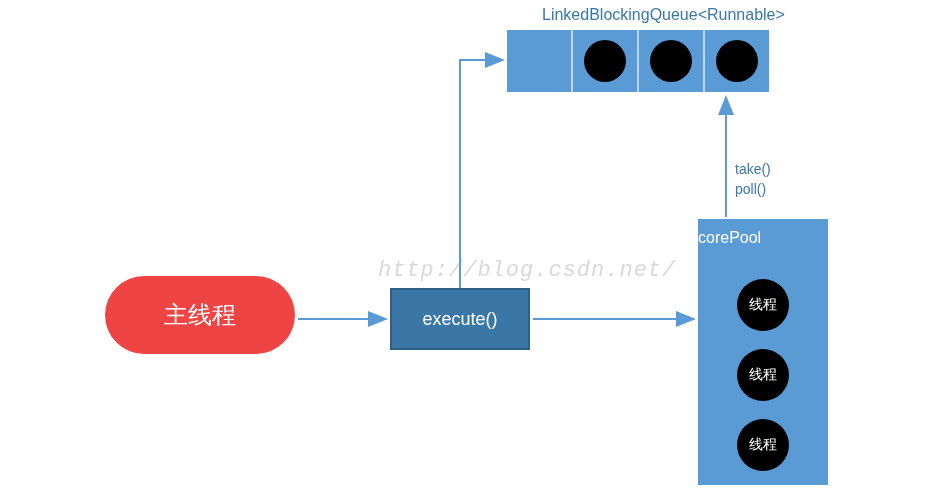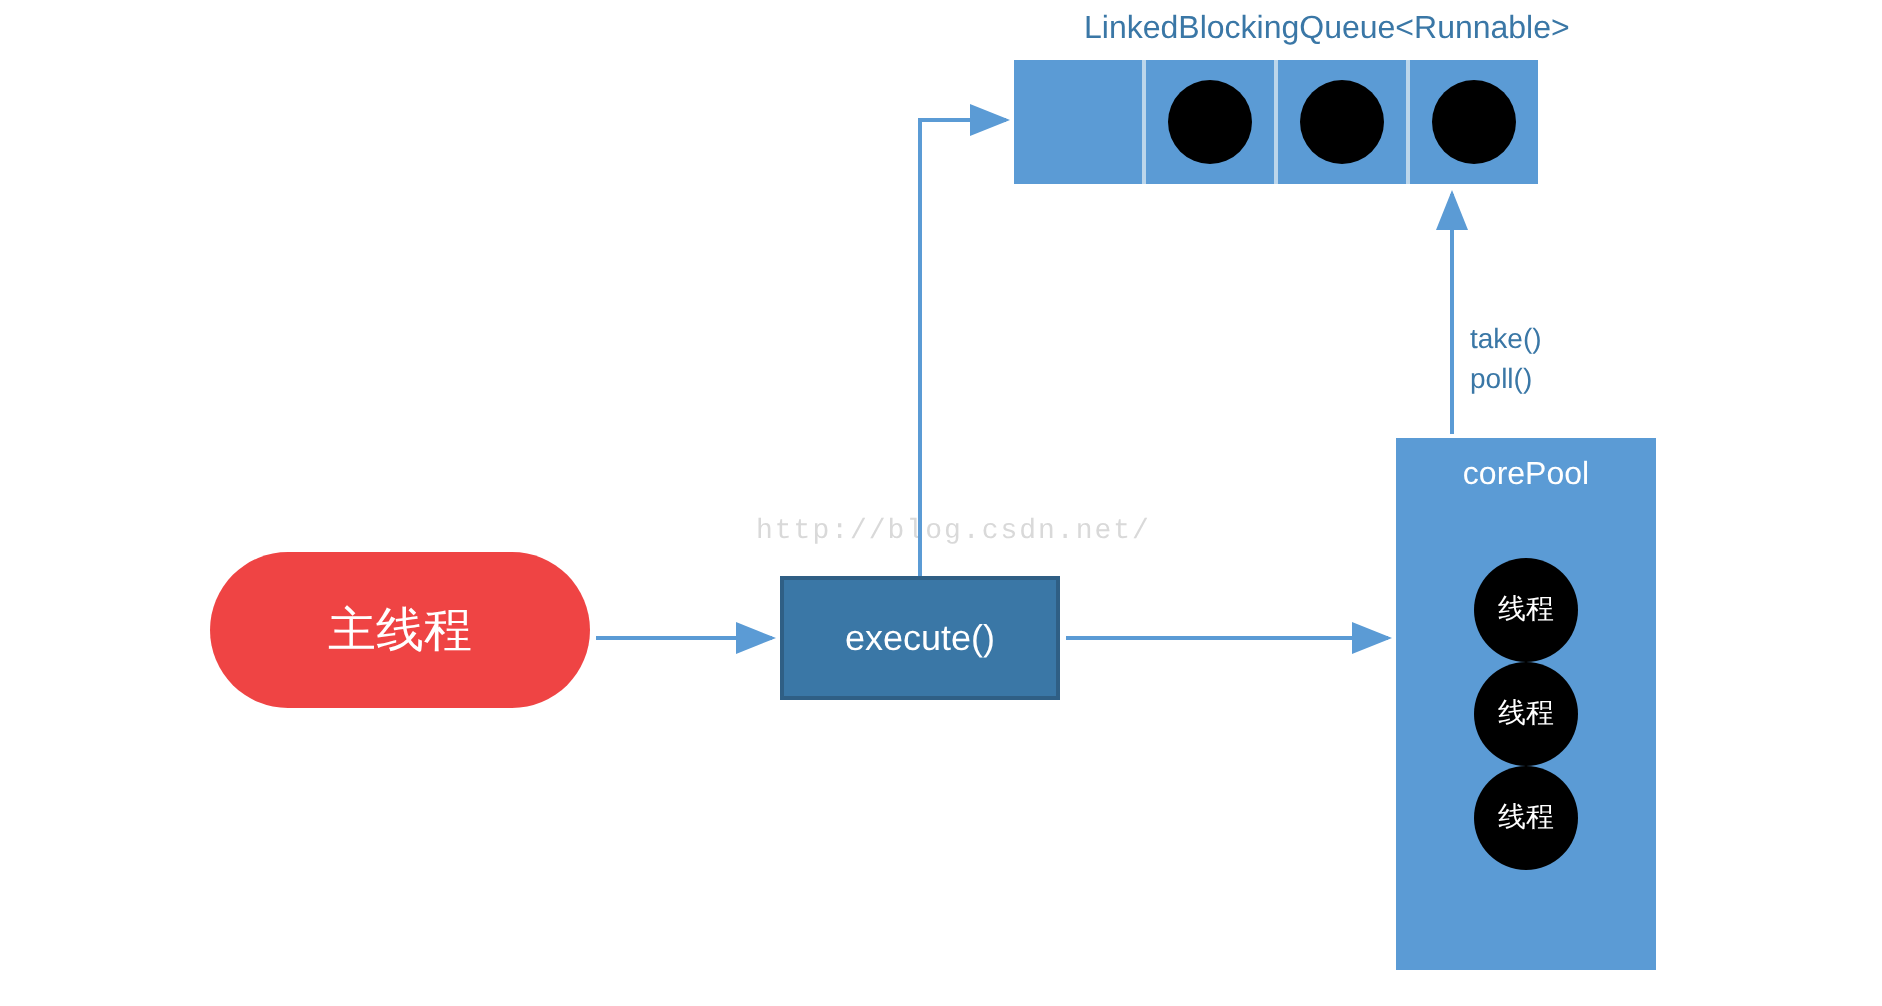--- a/index.html
+++ b/index.html
@@ -82,48 +82,50 @@
     line-height: 1.4;
   }
   .corepool {
     left: 698px;
     top: 219px;
     width: 130px;
     height: 266px;
     background: #5b9bd5;
     color: #fff;
     font-size: 16px;
-    text-align: center;
+    text-align: left;
     padding-top: 10px;
   }
   .corepool-threads {
     display: flex;
     flex-direction: column;
     align-items: center;
+    gap: 18px;
     margin-top: 32px;
   }
   .thread-dot {
     width: 52px;
     height: 52px;
     border-radius: 50%;
     background: #000;
     color: #fff;
     font-size: 14px;
     display: flex;
     align-items: center;
     justify-content: center;
   }
   .watermark {
     left: 378px;
     top: 258px;
     color: #d9d9d9;
-    font-size: 14px;
+    font-size: 22px;
     letter-spacing: 1px;
     font-family: "Courier New", monospace;
     z-index: 0;
+    font-style: italic;
   }
   svg.arrows {
     position: absolute;
     left: 0;
     top: 0;
     width: 941px;
     height: 503px;
     pointer-events: none;
   }
 </style>

